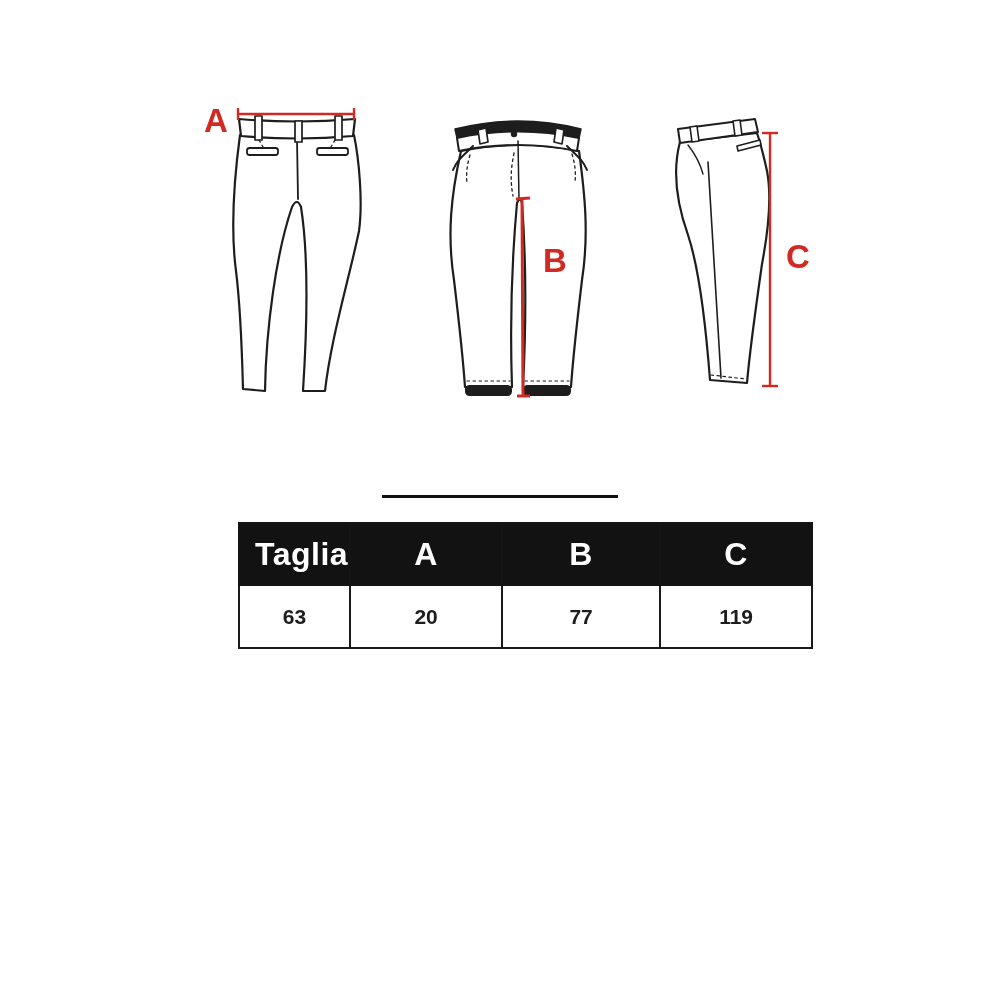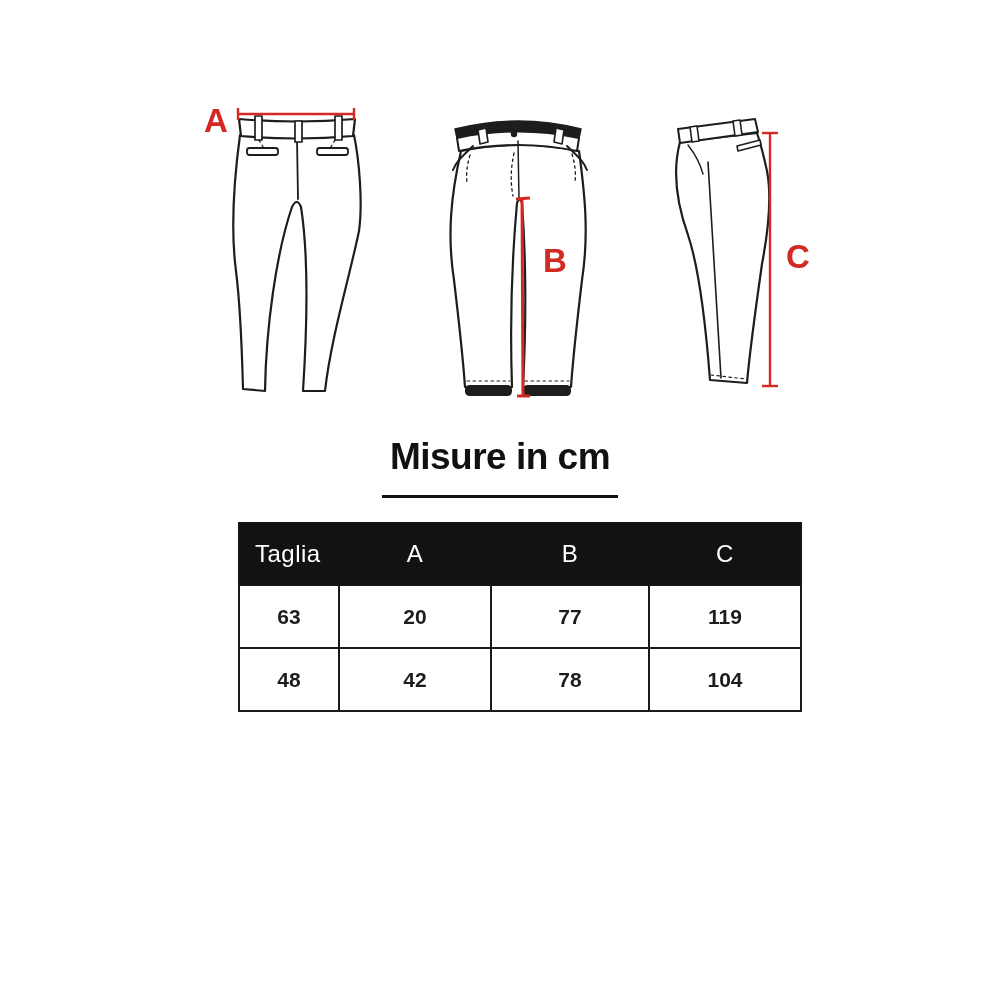--- a/index.html
+++ b/index.html
@@ -33,21 +33,21 @@
     background:#111111;
   }
 
   table.size-table {
     position:absolute; left:238px; top:522px;
     border-collapse:collapse; table-layout:fixed;
   }
   col.c0{width:100px} col.c1{width:152px} col.c2{width:158px} col.c3{width:152px}
   .size-table th {
     background:var(--header-bg,#121212); color:#ffffff;
-    height:58px; font-size:24px; font-weight:400; letter-spacing:0.5px;
+    height:58px; font-size:32px; font-weight:700; letter-spacing:0.5px;
     text-align:center; border:2px solid #141414;
   }
   .size-table th.taglia { text-align:left; padding-left:15px; }
   .size-table td {
     height:59px; background:#ffffff; color:#1d1d1d;
     font-size:21px; font-weight:800; text-align:center;
     border:2px solid #1a1a1a;
   }
 </style>
 </head>
@@ -140,21 +140,20 @@
     <path class="ink dash" stroke-width="1.2" d="M61,295 L96,299"></path>
 
     <g>
       <line class="red" stroke-width="2.4" x1="120" y1="53" x2="120" y2="306"></line>
       <line class="red" stroke-width="2.4" x1="112" y1="53" x2="128" y2="53"></line>
       <line class="red" stroke-width="2.4" x1="112" y1="306" x2="128" y2="306"></line>
     </g>
     <text class="m-label" x="136" y="188">C</text>
   </svg>
 
-  <div class="title">Misure in cm</div>
   <div class="title-rule"></div>
 
   <table class="size-table">
     <colgroup>
         <col class="c0">
         <col class="c1">
         <col class="c2">
         <col class="c3">
       </colgroup>
     <thead>
@@ -165,22 +164,16 @@
         <th>C</th>
       </tr>
     </thead>
     <tbody>
       <tr>
         <td>63</td>
         <td>20</td>
         <td>77</td>
         <td>119</td>
       </tr>
-      <tr>
-        <td>48</td>
-        <td>42</td>
-        <td>78</td>
-        <td>104</td>
-      </tr>
     </tbody>
   </table>
 
 </div>
 
 </body></html>

